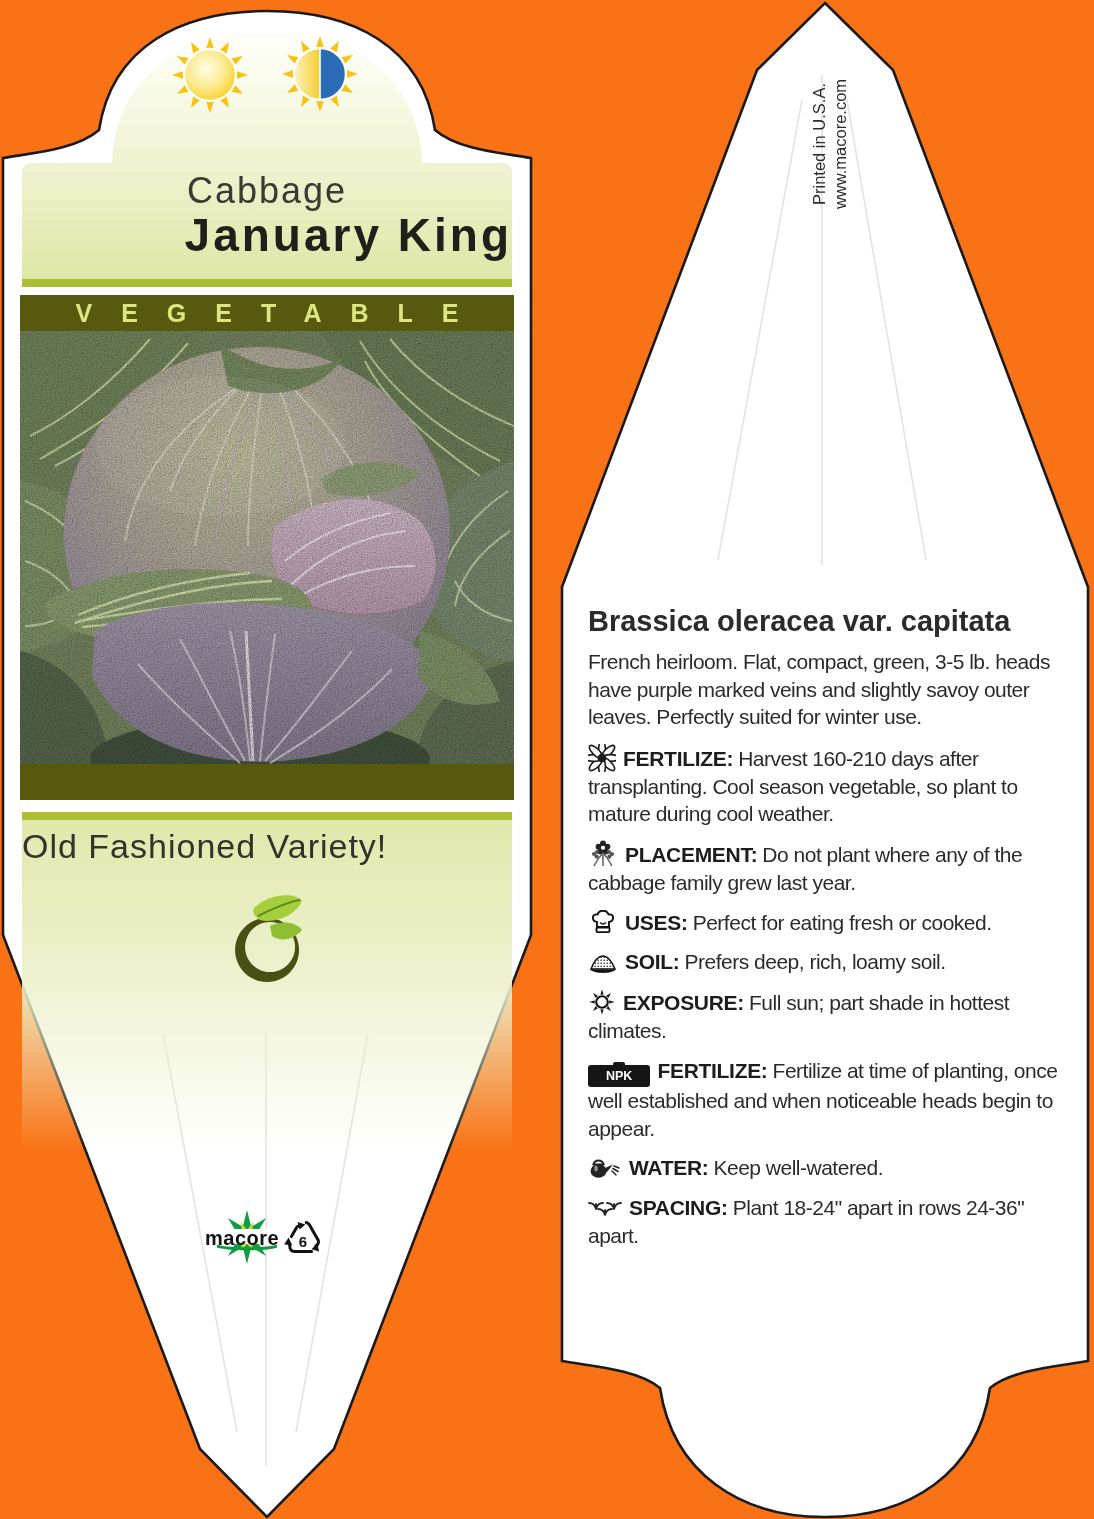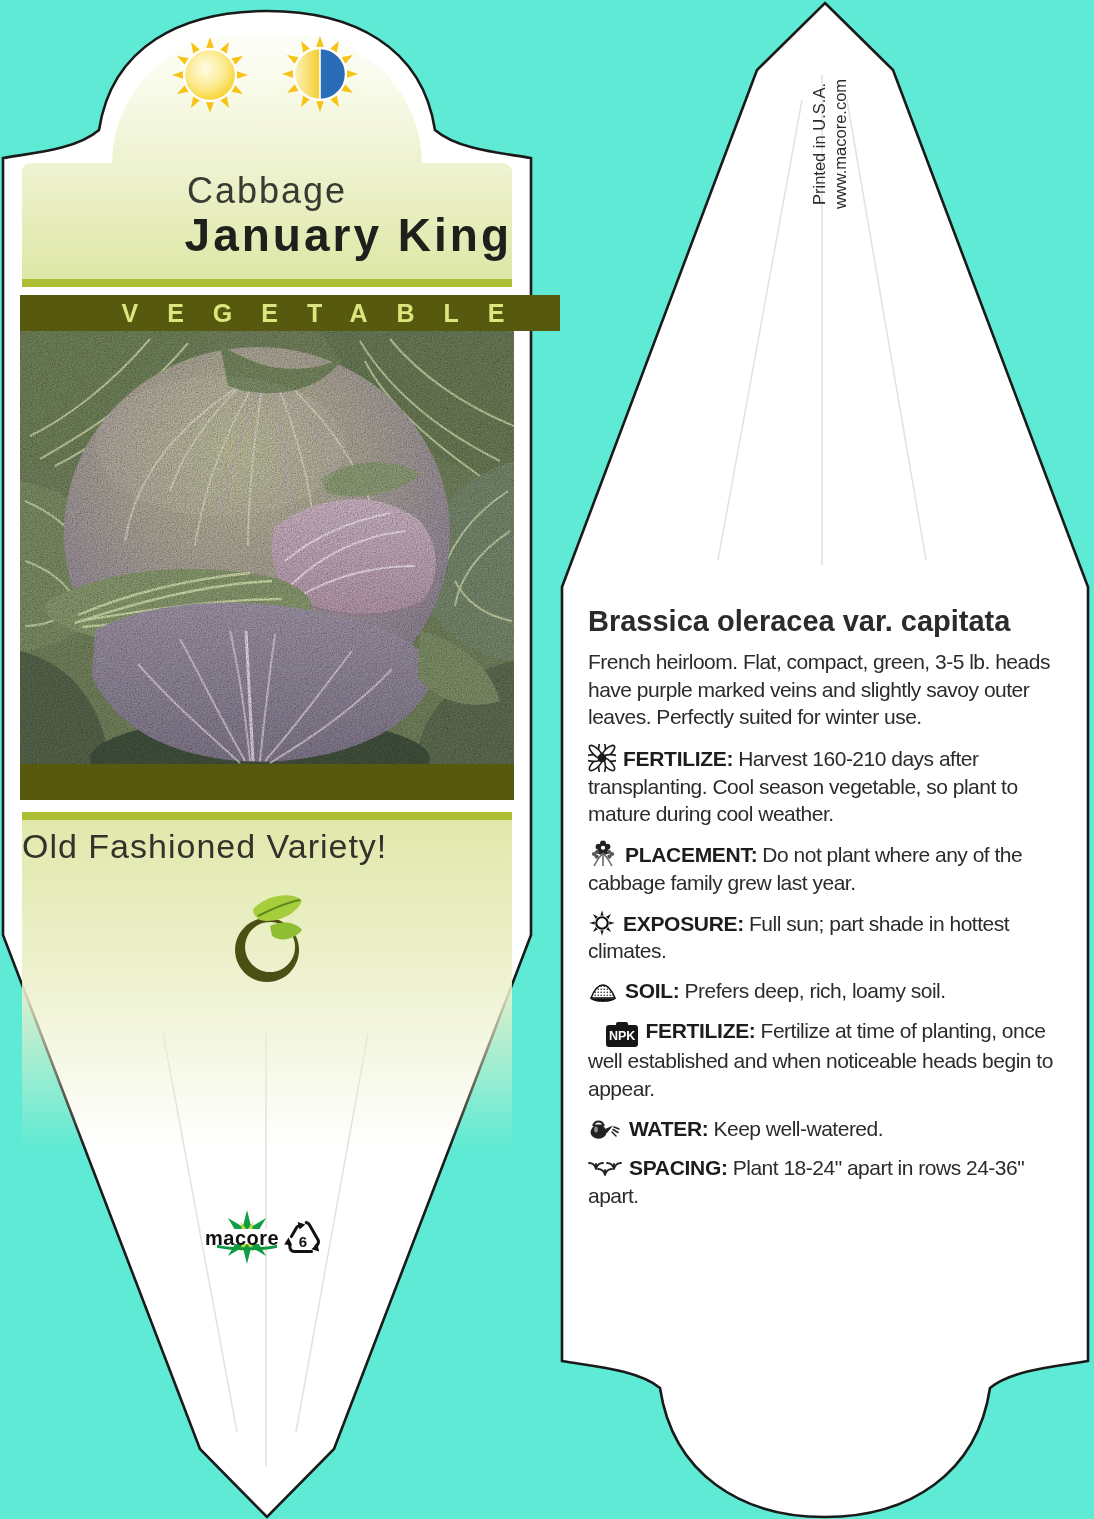--- a/index.html
+++ b/index.html
@@ -1,34 +1,34 @@
 <!DOCTYPE html>
 <html><head>
 <meta charset="utf-8">
 <style>
   html,body{margin:0;padding:0;background:#ffffff;}
-  .canvas{position:relative;width:1094px;height:1519px;background:#5eead4;overflow:hidden;
+  .canvas{position:relative;width:1094px;height:1519px;background:#f97316;overflow:hidden;
           font-family:"Liberation Sans",sans-serif;}
   .abs{position:absolute;}
   svg{display:block;}
   
   .front-arch{left:112px;top:34px;width:310px;height:130px;
     border-radius:160px 160px 0 0;
     background:linear-gradient(#fefef9 0%,#f8fae8 45%,#eef2cf 100%);}
   .front-panel{left:22px;top:163px;width:490px;height:116px;
     border-radius:9px 9px 0 0;
     background:linear-gradient(#eff3d2 0%,#e6ecb9 55%,#dde7a6 100%);}
   .crop-title{left:22px;top:170px;width:490px;text-align:center;
     font-size:36px;letter-spacing:2px;color:#3a3a33;}
   .variety-title{left:22px;top:208px;width:490px;text-align:right;
     font-size:46px;font-weight:bold;letter-spacing:3px;color:#1f201b;}
   .stripe{left:22px;width:490px;height:8px;background:#aebe33;}
   .stripe1{top:279px;} .stripe2{top:812px;}
   .band{left:20px;width:494px;height:36px;background:#575a0e;}
-  .band1{top:295px;display:flex;align-items:center;justify-content:center;padding-left:46px;}
+  .band1{top:295px;display:flex;align-items:center;justify-content:center;}
   .band2{top:764px;}
   .category-text{display:block;width:100%;text-align:center;
     font-size:25px;font-weight:bold;color:#dde57e;letter-spacing:29px;padding-left:29px;}
   .photo{left:20px;top:331px;width:494px;height:433px;overflow:hidden;}
   .front-panel2{left:22px;top:820px;width:490px;height:330px;
     background:linear-gradient(#e1e8ab 0%,#edf1cd 45%,rgba(255,255,255,0) 100%);}
   .tagline{left:22px;top:827px;width:490px;
     font-size:34px;color:#33332b;letter-spacing:1px;}
   .swirl-logo{left:224px;top:886px;}
   .macore-logo{left:217px;top:1208px;width:60px;height:58px;}
@@ -41,21 +41,21 @@
   .back-content{left:588px;top:606px;width:480px;color:#231f20;}
   .back-title{margin:0 0 10px 0;text-align:left;font-size:29px;font-weight:bold;
     line-height:1.1;letter-spacing:0;}
   .back-body{font-size:21px;line-height:1.32;letter-spacing:-0.5px;color:#2b2b2b;}
   .intro{margin:0 0 13px 0;}
   .sec{margin:0 0 12px 0;}
   .sec b{letter-spacing:-0.3px;margin-right:5px;color:#1d1b1c;}
   .icon{display:inline-block;vertical-align:-6px;margin-right:7px;}
   .npk-badge{display:inline-block;vertical-align:-2px;margin-right:7px;position:relative;
     background:#161616;color:#fff;font-size:12.5px;font-weight:bold;
-    padding:3px 3px;border-radius:3px;letter-spacing:0;margin-left:18px;}
+    padding:3px 18px;border-radius:3px;letter-spacing:0;}
   .npk-badge::before{content:"";position:absolute;top:-3px;left:50%;margin-left:-6px;
     width:12px;height:3px;background:#161616;border-radius:2px 2px 0 0;}
 </style>
 </head>
 <body>
 
 <div class="canvas">
 
   <svg class="abs" style="left:0;top:0" width="1094" height="1519" viewBox="0 0 1094 1519">
     <path d="M 3,158
@@ -322,48 +322,57 @@
           </g>
           <g stroke="#666" stroke-width="1.6" fill="none">
             <path d="M6,26 C9,20 12,16 15,13"></path>
             <path d="M24,26 C21,20 18,16 15,13"></path>
             <path d="M15,26 L15,13"></path>
           </g>
         </svg>
       </span><b>PLACEMENT:</b><span>Do not plant where any of the cabbage family grew last year.</span>
     </p>
 
-
-    <p class="sec">
-      <span class="icon">
-        <svg width="28" height="28" viewBox="-14 -14 28 28">
-          <g fill="#111">
-            <path d="M12.8,0 L0,3.6 L-12.8,0 L0,-3.6 Z"></path>
-            <path d="M12.8,0 L0,3.6 L-12.8,0 L0,-3.6 Z" transform="rotate(45)"></path>
-            <path d="M12.8,0 L0,3.6 L-12.8,0 L0,-3.6 Z" transform="rotate(90)"></path>
-            <path d="M12.8,0 L0,3.6 L-12.8,0 L0,-3.6 Z" transform="rotate(135)"></path>
-          </g>
-          <circle r="7.4" fill="#fff"></circle>
-          <circle r="5.8" fill="#fff" stroke="#111" stroke-width="2.1"></circle>
-        </svg>
-      </span><b>EXPOSURE:</b><span>Full sun; part shade in hottest climates.</span>
+    <p class="sec">
+      <span class="icon">
+        <svg width="30" height="26" viewBox="0 0 28 26">
+          <path d="M8,17 L8,12 C2.5,11 2.5,3.5 8.5,4.5 C10,-0.5 18,-0.5 19.5,4.5 C25.5,3.5 25.5,11 20,12 L20,17 Z" fill="#fff" stroke="#111" stroke-width="1.9"></path>
+          <path d="M11,12.5 Q14,15.5 17,12.5" fill="none" stroke="#111" stroke-width="1.5"></path>
+          <rect x="7.5" y="17.5" width="13" height="4.6" rx="1" fill="#fff" stroke="#111" stroke-width="1.9"></rect>
+        </svg>
+      </span><b>USES:</b><span>Perfect for eating fresh or cooked.</span>
     </p>
 
     <p class="sec">
       <span class="icon">
         <svg width="30" height="22" viewBox="0 0 30 22">
           <defs>
             <pattern id="dotp" width="3" height="3" patternUnits="userSpaceOnUse">
               <circle cx="1.2" cy="1.2" r="0.75" fill="#111"></circle>
             </pattern>
           </defs>
           <path d="M3,16 C7,6 12,3 15,3 C19,3 24,8 27,16 Z" fill="url(#dotp)" stroke="#111" stroke-width="1.5"></path>
           <path d="M2,16.5 C6,21 24,21 28,16.5 Z" fill="#111"></path>
         </svg>
       </span><b>SOIL:</b><span>Prefers deep, rich, loamy soil.</span>
+    </p>
+
+    <p class="sec">
+      <span class="icon">
+        <svg width="28" height="28" viewBox="-14 -14 28 28">
+          <g fill="#111">
+            <path d="M12.8,0 L0,3.6 L-12.8,0 L0,-3.6 Z"></path>
+            <path d="M12.8,0 L0,3.6 L-12.8,0 L0,-3.6 Z" transform="rotate(45)"></path>
+            <path d="M12.8,0 L0,3.6 L-12.8,0 L0,-3.6 Z" transform="rotate(90)"></path>
+            <path d="M12.8,0 L0,3.6 L-12.8,0 L0,-3.6 Z" transform="rotate(135)"></path>
+          </g>
+          <circle r="7.4" fill="#fff"></circle>
+          <circle r="5.8" fill="#fff" stroke="#111" stroke-width="2.1"></circle>
+        </svg>
+      </span><b>EXPOSURE:</b><span>Full sun; part shade in hottest climates.</span>
     </p>
 
     <p class="sec">
       <span class="npk-badge">NPK</span><b>FERTILIZE:</b><span>Fertilize at time of planting, once well established and when noticeable heads begin to appear.</span>
     </p>
 
     <p class="sec">
       <span class="icon">
         <svg width="34" height="26" viewBox="0 0 34 26">
           <ellipse cx="10.5" cy="16" rx="8" ry="6.8" fill="#222"></ellipse>

